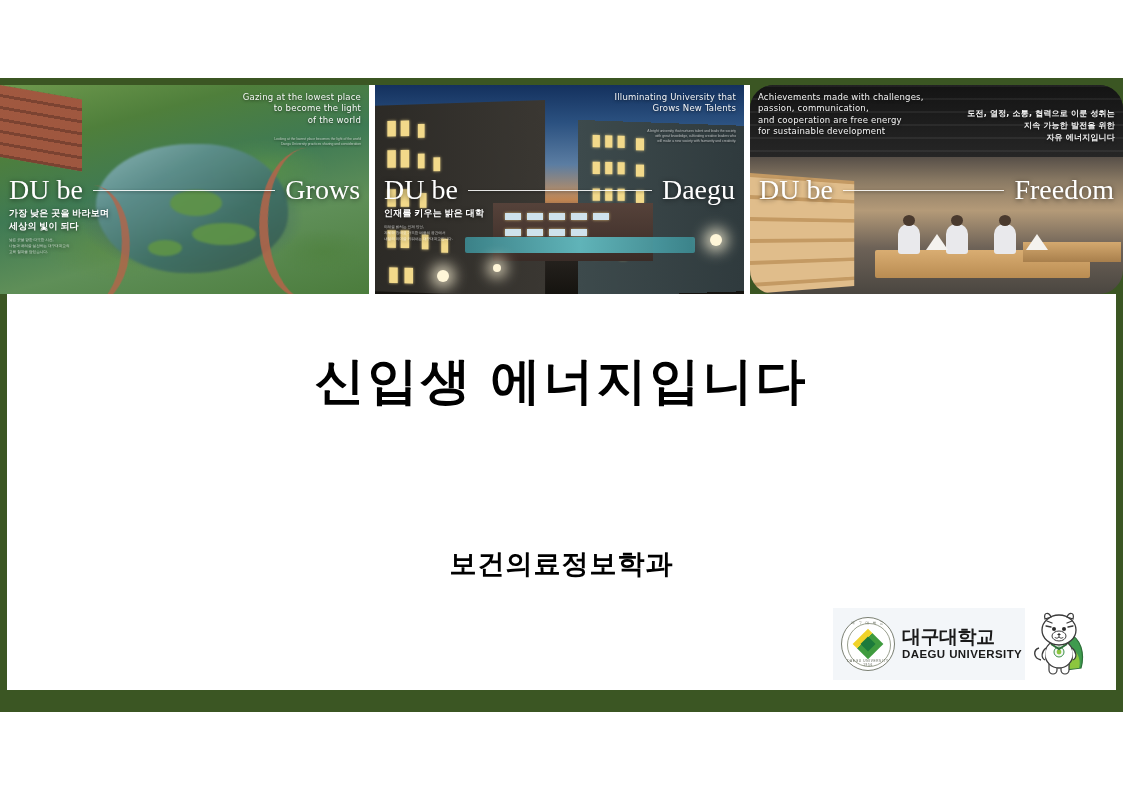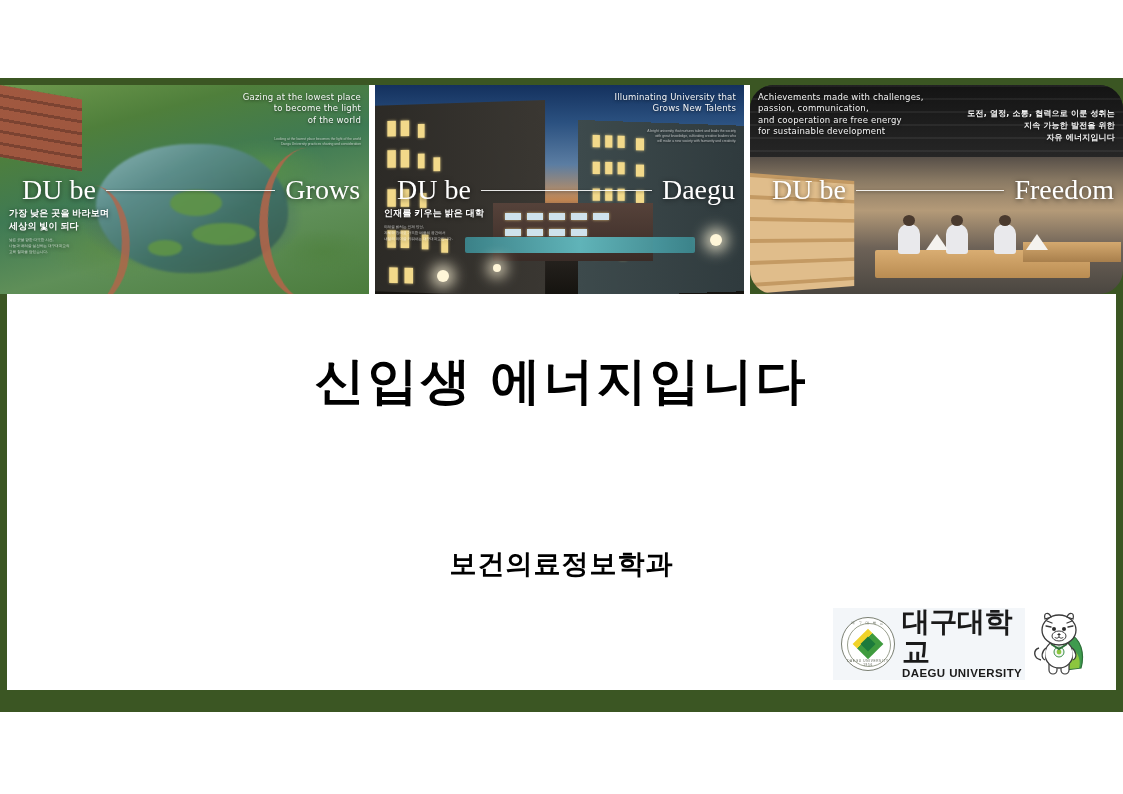--- a/index.html
+++ b/index.html
@@ -281,21 +281,21 @@
   }
   .ov-wordmark .wm-left,
   .ov-wordmark .wm-right {
     font-family: "Liberation Serif", "DejaVu Serif", serif;
     font-size: 28px;
     color: #ffffff;
     text-shadow: 0 1px 5px rgba(0,0,0,.6);
     white-space: nowrap;
     line-height: 1;
   }
-  .ov-wordmark .wm-left { padding-left: 22px; font-family: Liberation Serif, serif; }
+  .ov-wordmark .wm-left { padding-left: 9px; font-family: Liberation Serif, serif; }
   .ov-wordmark .wm-right { padding-right: 9px; }
   .ov-wordmark .wm-rule {
     flex: 1;
     height: 1px;
     margin: 0 10px;
     background: rgba(255,255,255,.88);
     box-shadow: 0 1px 3px rgba(0,0,0,.45);
   }
   .ov-kr-block {
     position: absolute;
@@ -408,21 +408,21 @@
   .emblem .seal-kr { top: 3px; }
   .emblem .seal-en { bottom: 3px; font-size: 3.1px; letter-spacing: .7px; }
 
   .logo-words {
     margin-left: 7px;
     display: flex;
     flex-direction: column;
     justify-content: center;
   }
   .logo-kr {
-    font-size: 28px;
+    font-size: 19px;
     font-weight: bold;
     color: #1a1a1a;
     letter-spacing: -0.5px;
     line-height: 1.05;
   }
   .logo-en {
     font-size: 11.5px;
     font-weight: bold;
     color: #1a1a1a;
     letter-spacing: .4px;

